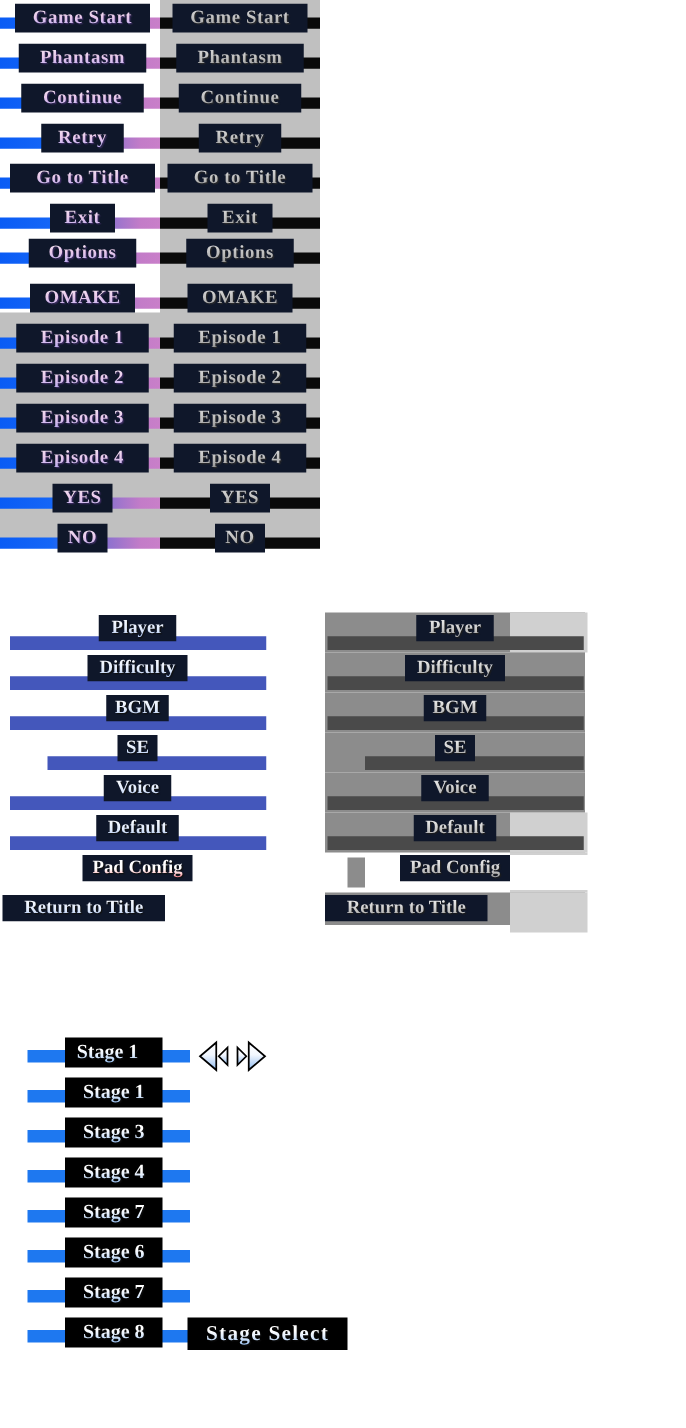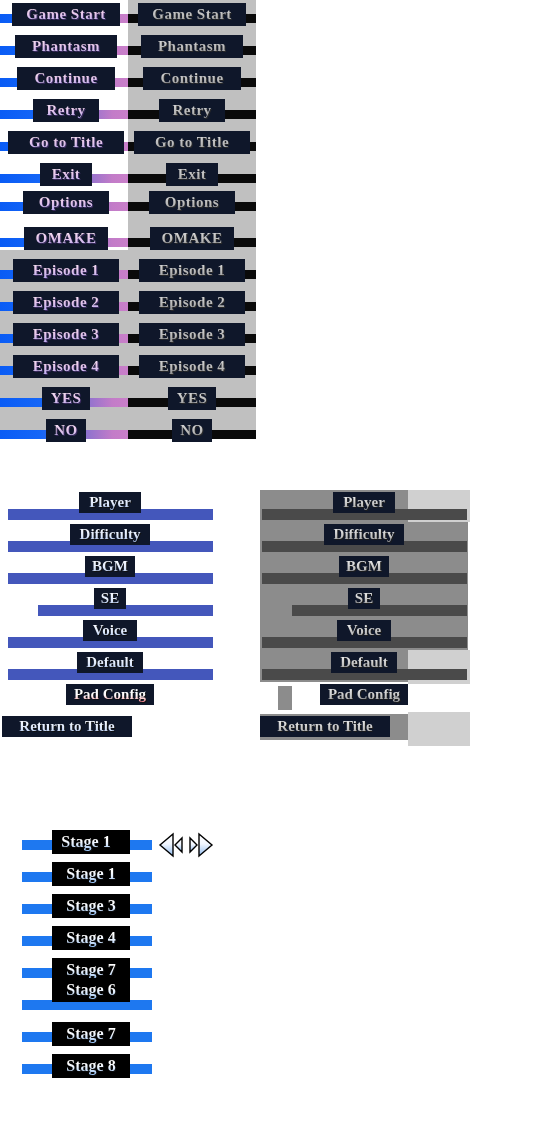--- a/index.html
+++ b/index.html
@@ -329,21 +329,21 @@
         </div>
         <div class="sbar" style="left: 22px; top: 108px; width: 130px;"></div>
         <div class="splate" style="left: 52px; top: 98px; width: 78px; height: 24px;">
           <span class="glyph glyph-s" style="left: 0px; top: 0px; width: 78px; line-height: 24px; font-size: 16px;">Stage 4</span>
         </div>
         <div class="sbar" style="left: 22px; top: 140px; width: 130px;"></div>
         <div class="splate" style="left: 52px; top: 130px; width: 78px; height: 24px;">
           <span class="glyph glyph-s" style="left: 0px; top: 0px; width: 78px; line-height: 24px; font-size: 16px;">Stage 7</span>
         </div>
         <div class="sbar" style="left: 22px; top: 172px; width: 130px;"></div>
-        <div class="splate" style="left: 52px; top: 150px; width: 78px; height: 24px;">
+        <div class="splate" style="left: 52px; top: 162px; width: 78px; height: 24px;">
           <span class="glyph glyph-s" style="left: 0px; top: 0px; width: 78px; line-height: 24px; font-size: 16px;">Stage 6</span>
         </div>
         <div class="sbar" style="left: 22px; top: 204px; width: 130px;"></div>
         <div class="splate" style="left: 52px; top: 194px; width: 78px; height: 24px;">
           <span class="glyph glyph-s" style="left: 0px; top: 0px; width: 78px; line-height: 24px; font-size: 16px;">Stage 7</span>
         </div>
         <div class="sbar" style="left: 22px; top: 236px; width: 130px;"></div>
         <div class="splate" style="left: 52px; top: 226px; width: 78px; height: 24px;">
           <span class="glyph glyph-s" style="left: 0px; top: 0px; width: 78px; line-height: 24px; font-size: 16px;">Stage 8</span>
         </div>
@@ -361,15 +361,18 @@
         </defs>
         <polygon points="15,2 15,24 2,13" fill="url(#agrad)" stroke="#000" stroke-width="1.4"></polygon>
         <polygon points="24,6 24,20 17,13" fill="url(#agrad)" stroke="#000" stroke-width="1.4"></polygon>
       </svg>
       <svg width="56" height="26" viewBox="0 0 56 26" style="position:absolute;left:0;top:0;">
         <polygon points="41,2 41,24 54,13" fill="url(#agrad)" stroke="#000" stroke-width="1.4"></polygon>
         <polygon points="32,6 32,20 39,13" fill="url(#agrad)" stroke="#000" stroke-width="1.4"></polygon>
       </svg>
     </div>
 
+    <div class="splate" id="stage-heading-plate" style="left:150px;top:226px;width:128px;height:26px;">
+      <span class="glyph glyph-s" id="stage-heading-text" style="left:0;top:0;width:128px;line-height:26px;font-size:17px;letter-spacing:1px;">Stage Select</span>
+    </div>
   </div>
 
 </div>
 
 </body></html>

